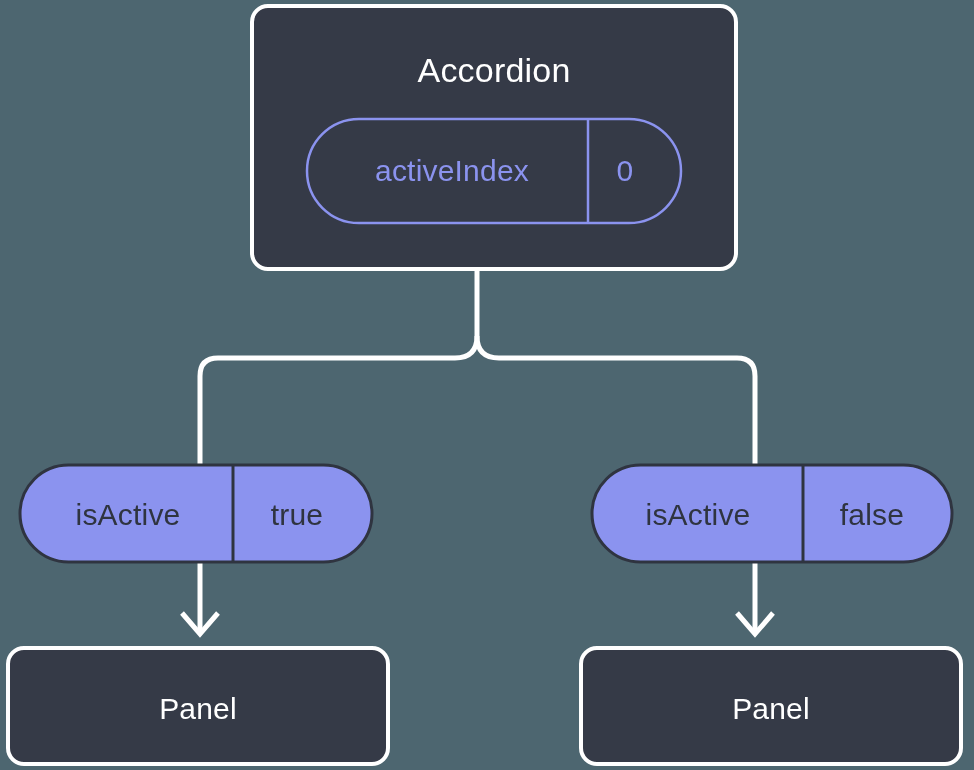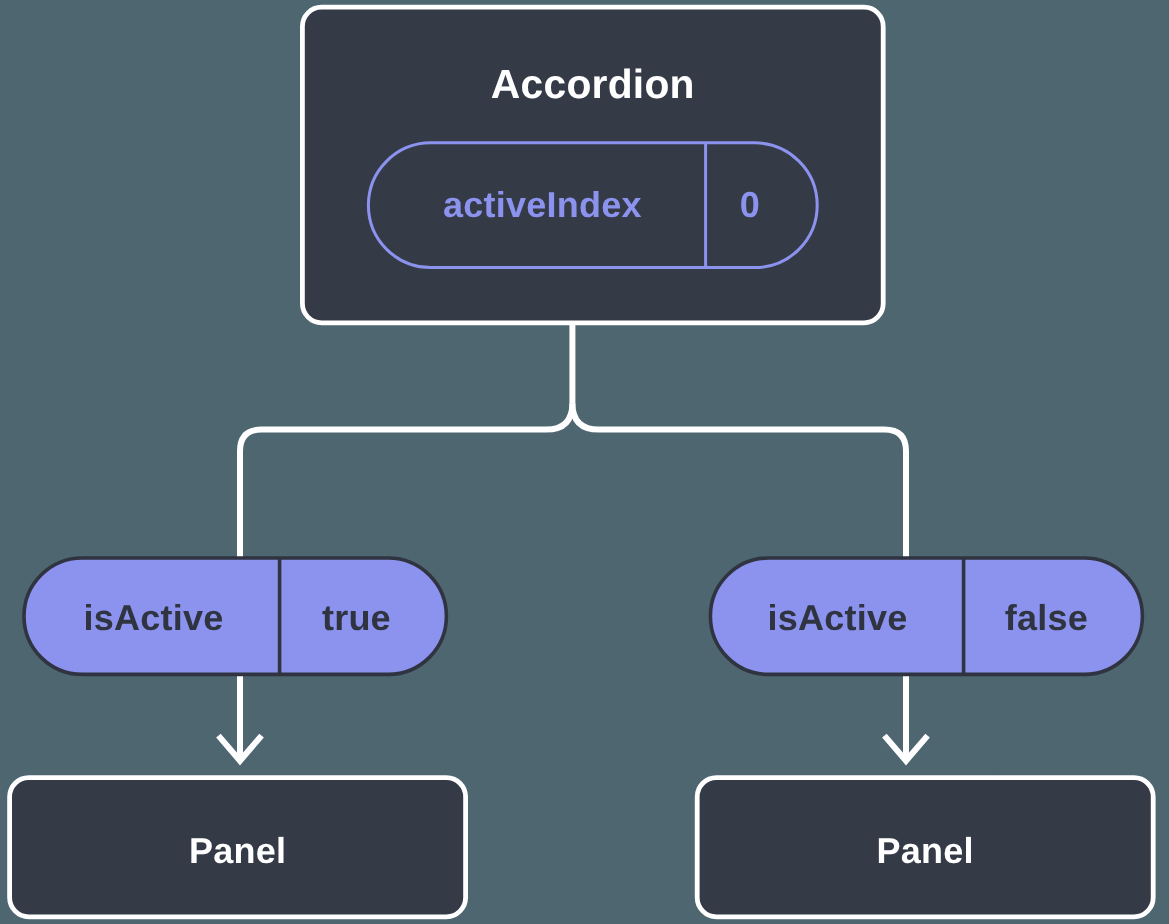--- a/index.html
+++ b/index.html
@@ -11,21 +11,20 @@
     height: 770px;
     overflow: hidden;
     font-family: "Liberation Sans", sans-serif;
     background: #4d6670;
   }
   #diagram-root {
     position: relative;
     width: 833px;
     height: 770px;
     background: #4d6670;
-    font-weight: bold;
   }
   #diagram-svg {
     position: absolute;
     inset: 0;
     width: 974px;
     height: 770px;
     display: block;
   }
   .node-text {
     font-family: "Liberation Sans", sans-serif;

